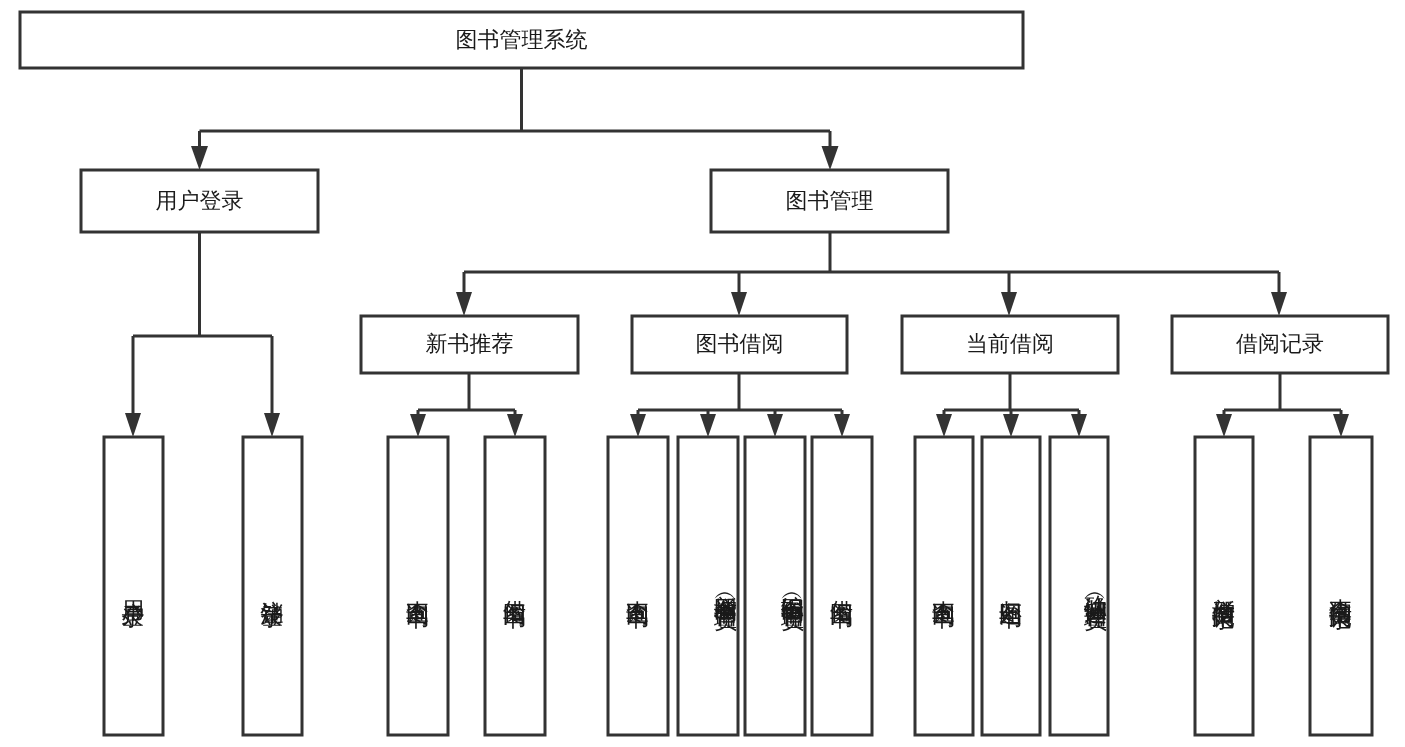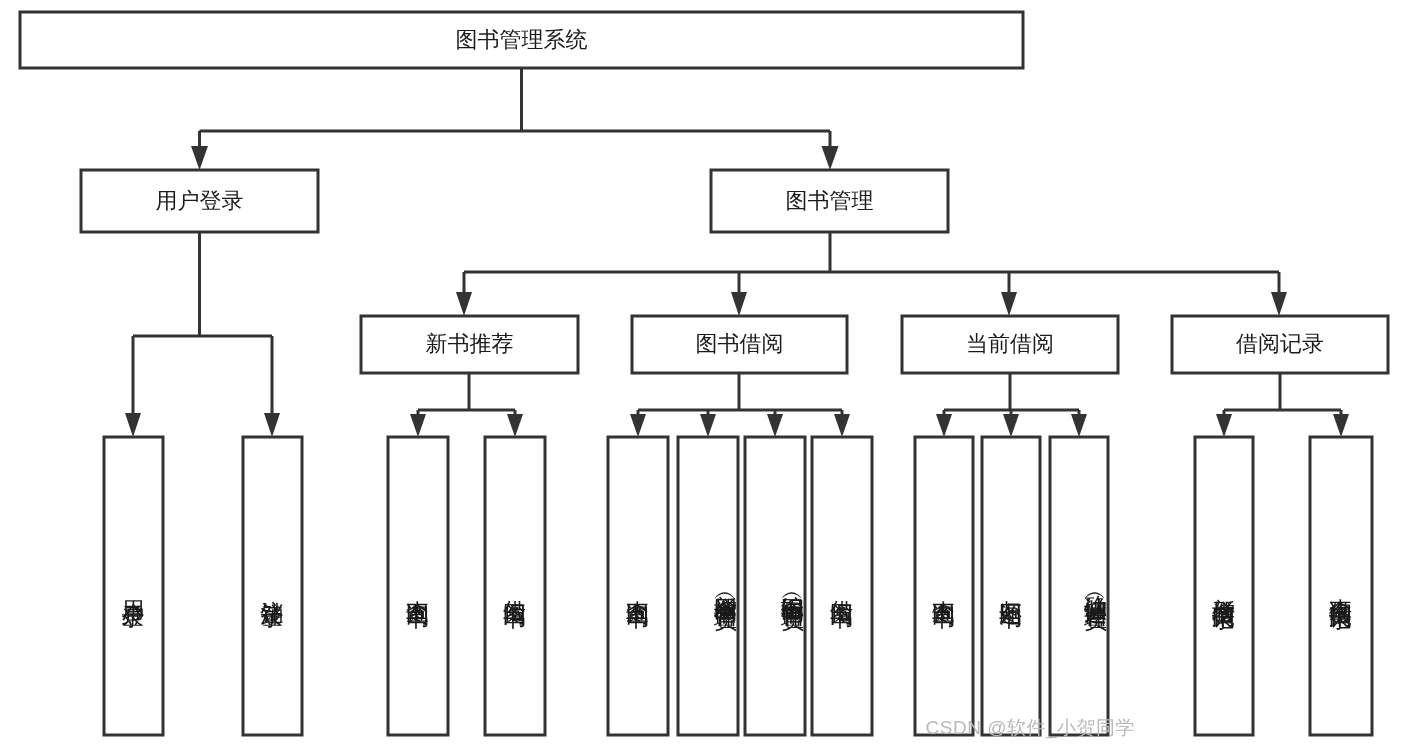--- a/index.html
+++ b/index.html
@@ -214,15 +214,14 @@
   <div class="node-label-v" style="left:608px; top:437px; width:60px; height:298px;">查询图书</div>
   <div class="node-label-v" style="left:678px; top:437px; width:60px; height:298px; align-items:flex-start;">新增图书（管理员）</div>
   <div class="node-label-v" style="left:745px; top:437px; width:60px; height:298px; align-items:flex-start;">编辑图书（管理员）</div>
   <div class="node-label-v" style="left:812px; top:437px; width:60px; height:298px;">借阅图书</div>
   <div class="node-label-v" style="left:915px; top:437px; width:58px; height:298px;">查询图书</div>
   <div class="node-label-v" style="left:982px; top:437px; width:58px; height:298px;">归还图书</div>
   <div class="node-label-v" style="left:1050px; top:437px; width:58px; height:298px; align-items:flex-start;">确认归还（管理员）</div>
   <div class="node-label-v" style="left:1195px; top:437px; width:58px; height:298px;">新增借阅记录</div>
   <div class="node-label-v" style="left:1310px; top:437px; width:62px; height:298px;">查询借阅记录</div>
 
-  <div class="watermark">CSDN @软件_小贺同学</div>
 
 </div>
 
 </body></html>

